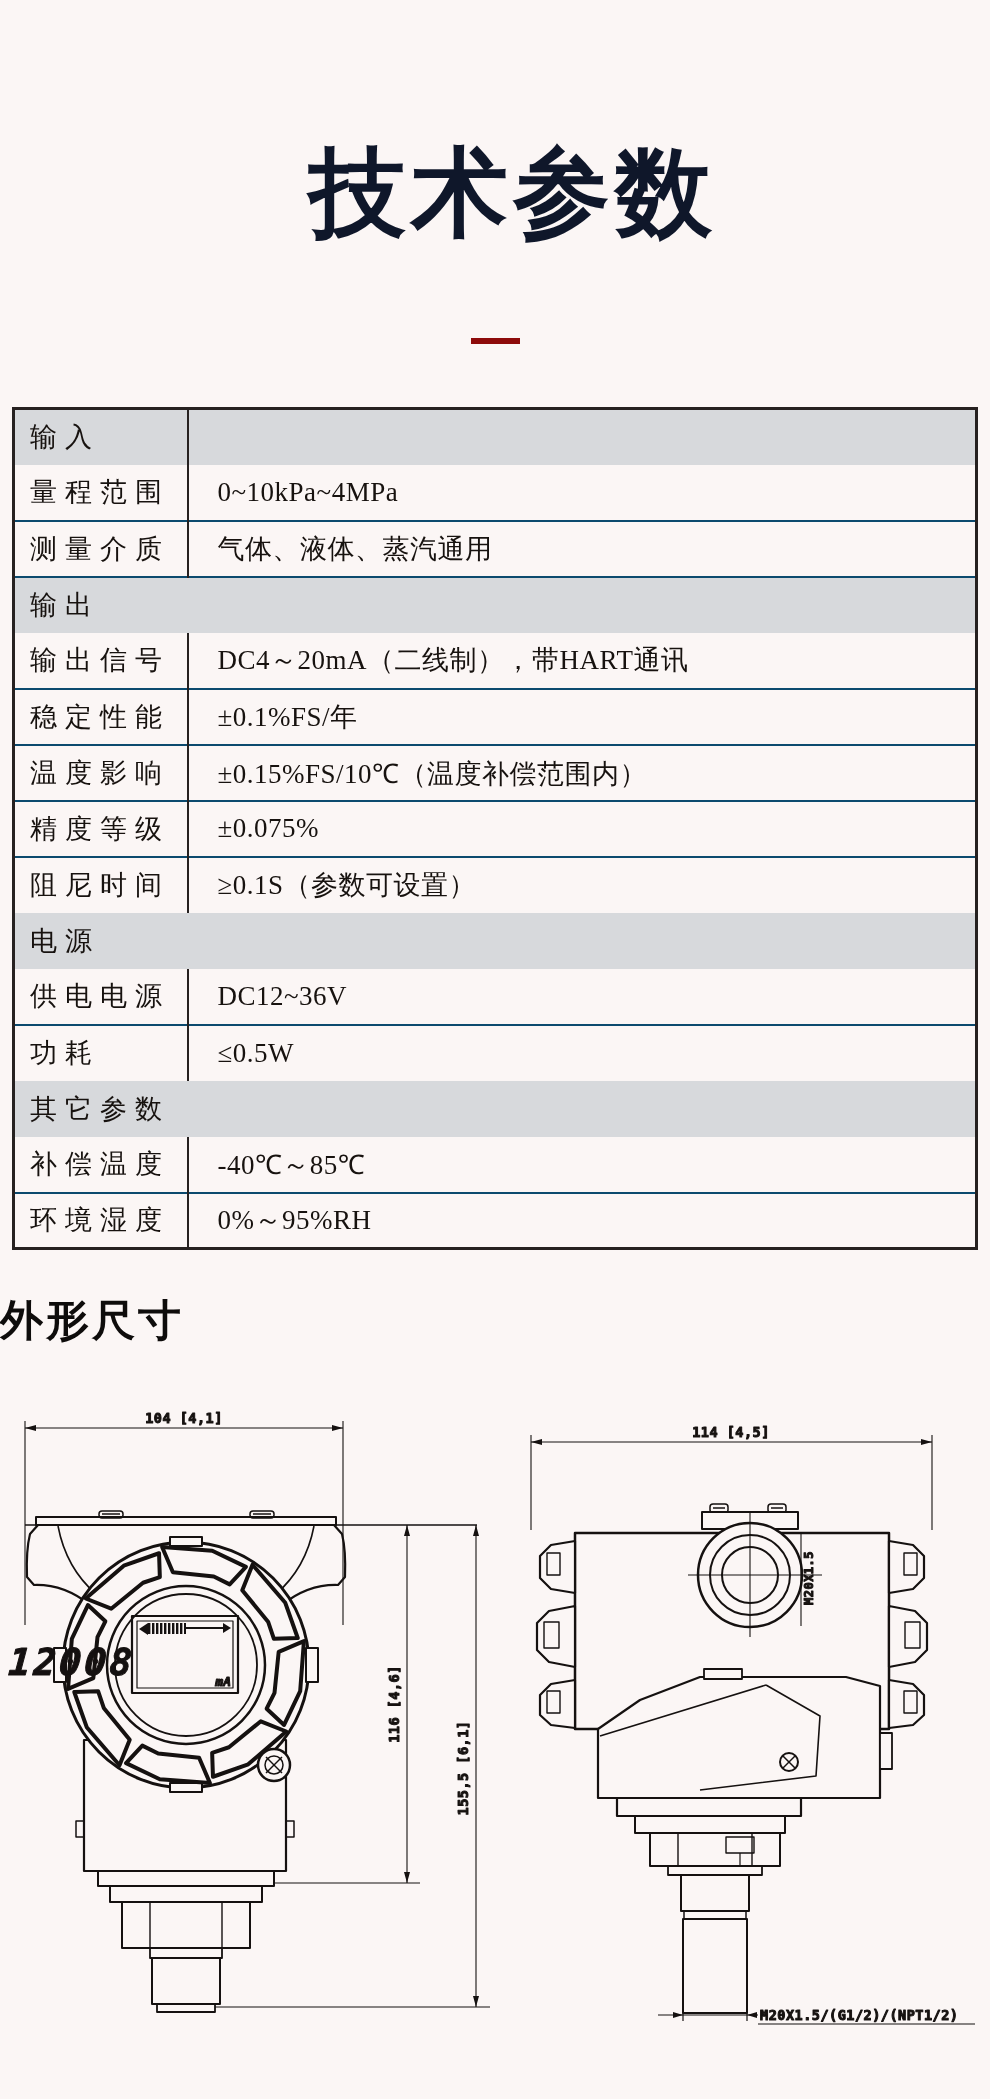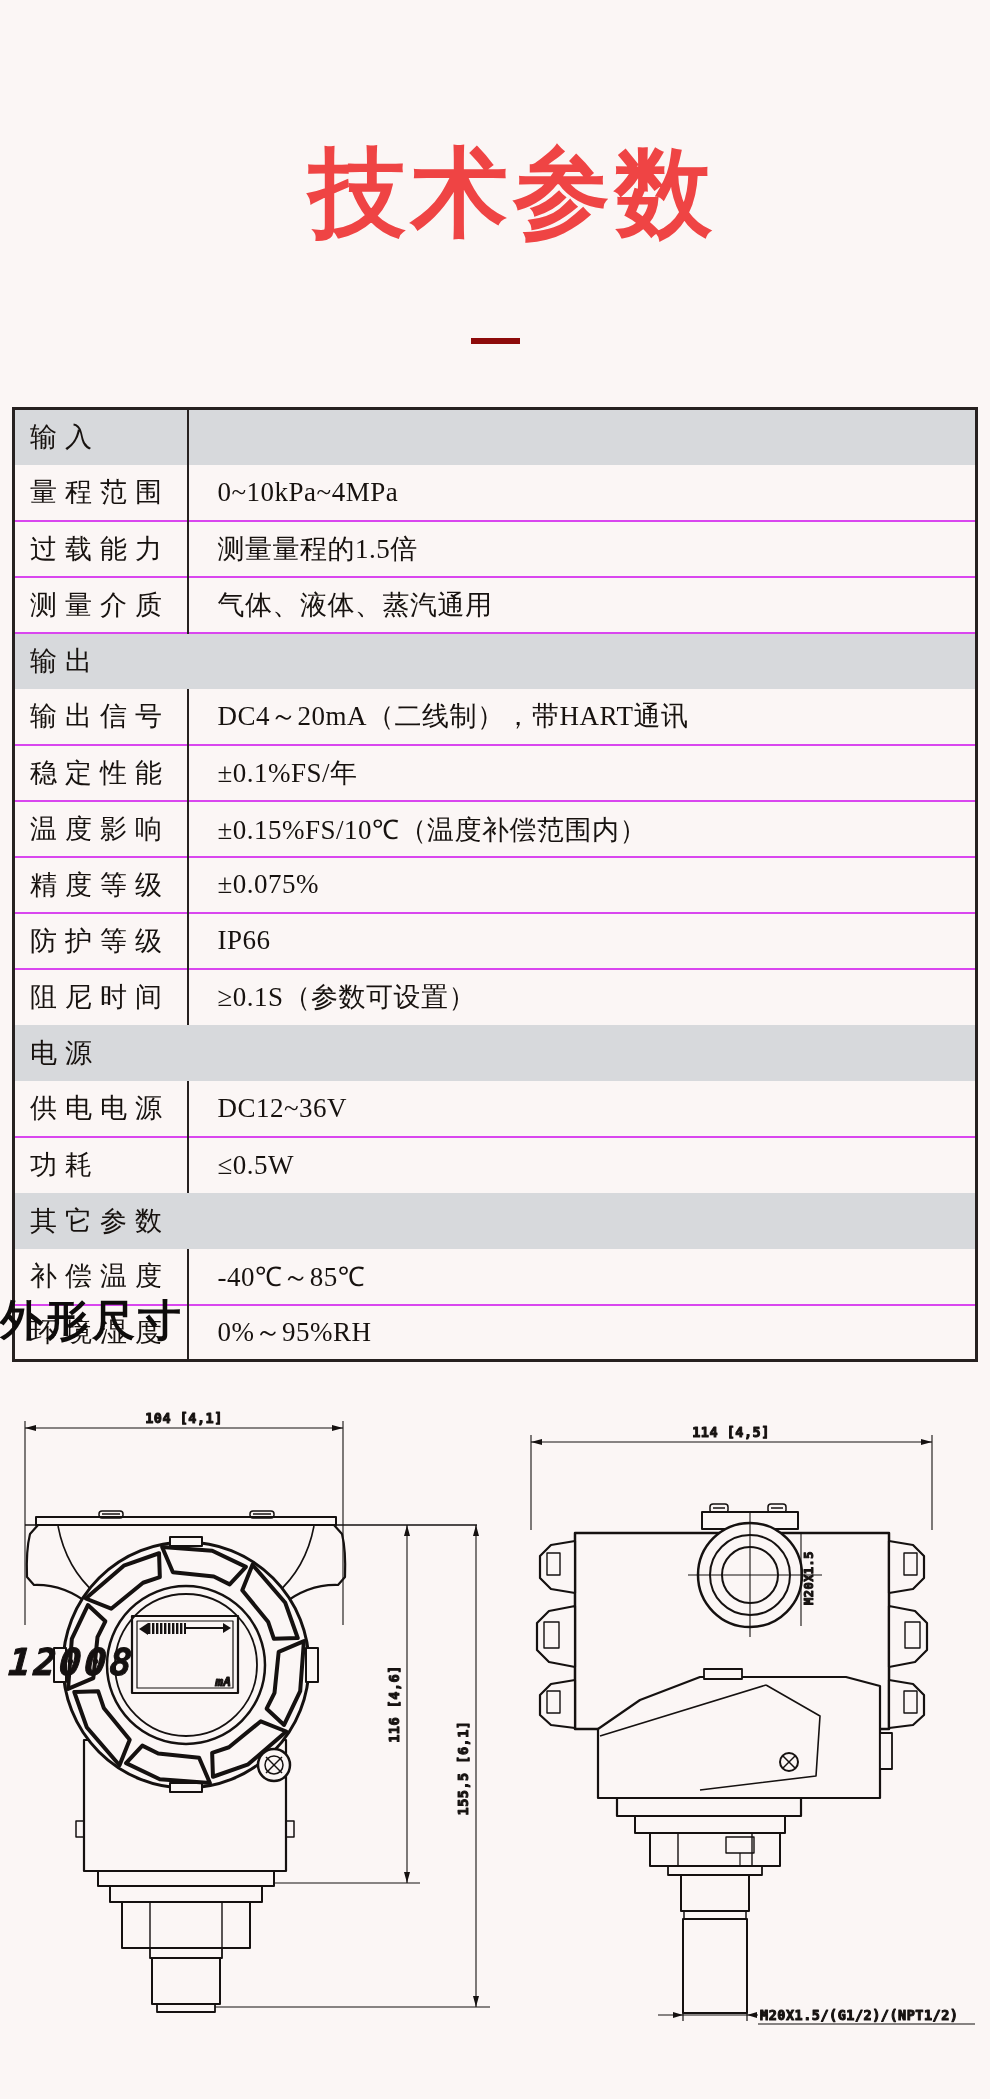--- a/index.html
+++ b/index.html
@@ -6,21 +6,21 @@
   body{
     width:990px;height:2099px;position:relative;overflow:hidden;
     background:#fbf6f5;
     font-family:"Liberation Sans", sans-serif;
     -webkit-font-smoothing:antialiased;
   }
   .page{position:absolute;inset:0;}
   .page-title{
     position:absolute;left:0;right:0;top:140px;margin:0;
     text-align:center;font-size:97px;font-weight:700;letter-spacing:5px;
-    color:#ef4444;font-family:"Liberation Sans",sans-serif;line-height:1.1;padding-left:36px;
+    color:#0f172a;font-family:"Liberation Sans",sans-serif;line-height:1.1;padding-left:36px;
   }
   .accent-dash{
     position:absolute;left:471px;top:338px;width:49px;height:6px;background:#8d0a0a;
   }
   .spec-table{
     position:absolute;left:12px;top:407px;width:966px;
     border-collapse:collapse;table-layout:fixed;
     border:3px solid #262120;
     font-family:"Liberation Serif",serif;color:#17120f;
   }
@@ -28,21 +28,21 @@
   .spec-table tr{height:56px;}
   .spec-table td.label{
     padding-left:15px;letter-spacing:8px;font-size:27px;
   }
   .spec-table td.label.divided{border-right:2px solid #262120;}
   .spec-table td.value{
     padding-left:29px;font-size:27px;letter-spacing:0.5px;
     border-left:2px solid #262120;
   }
   .spec-table tr.section{background:#d7d9dc;}
-  .spec-table tr.databorder{border-bottom:2px solid #d946ef;font-family:Liberation Serif, serif;}
+  .spec-table tr.databorder{border-bottom:2px solid #0c4a6e;font-family:Liberation Serif, serif;}
   .dim-heading{
     position:absolute;left:0;right:0;top:1292px;margin:0;
     text-align:left;font-size:43px;font-weight:600;letter-spacing:3px;
     color:#0e0c0b;font-family:"Liberation Sans",sans-serif;
   }
   .drawings{position:absolute;left:0;top:1388px;width:990px;height:739px;}
   svg{display:block;}
   svg text{
     font-family:"DejaVu Sans Mono",monospace;font-weight:bold;
     fill:#17120f;
@@ -69,24 +69,20 @@
     <tbody id="spec-tbody">
         <tr class="section">
           <td class="label divided">输入</td>
           <td></td>
         </tr>
         <tr class="databorder">
           <td class="label">量程范围</td>
           <td class="value">0~10kPa~4MPa</td>
         </tr>
         <tr class="databorder">
-          <td class="label">过载能力</td>
-          <td class="value">测量量程的1.5倍</td>
-        </tr>
-        <tr class="databorder">
           <td class="label">测量介质</td>
           <td class="value">气体、液体、蒸汽通用</td>
         </tr>
         <tr class="section">
           <td colspan="2" class="label">输出</td>
         </tr>
         <tr class="databorder">
           <td class="label">输出信号</td>
           <td class="value">DC4～20mA（二线制），带HART通讯</td>
         </tr>
@@ -94,24 +90,20 @@
           <td class="label">稳定性能</td>
           <td class="value">±0.1%FS/年</td>
         </tr>
         <tr class="databorder">
           <td class="label">温度影响</td>
           <td class="value">±0.15%FS/10℃（温度补偿范围内）</td>
         </tr>
         <tr class="databorder">
           <td class="label">精度等级</td>
           <td class="value">±0.075%</td>
-        </tr>
-        <tr class="databorder">
-          <td class="label">防护等级</td>
-          <td class="value">IP66</td>
         </tr>
         <tr>
           <td class="label">阻尼时间</td>
           <td class="value">≥0.1S（参数可设置）</td>
         </tr>
         <tr class="section">
           <td colspan="2" class="label">电源</td>
         </tr>
         <tr class="databorder">
           <td class="label">供电电源</td>

